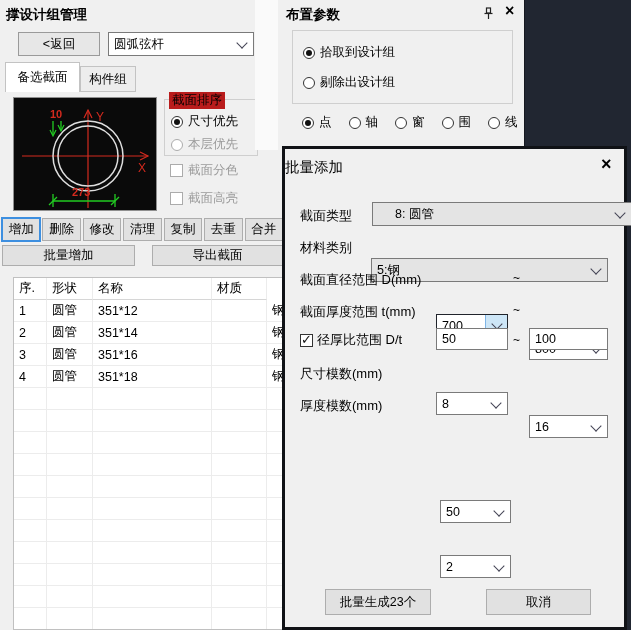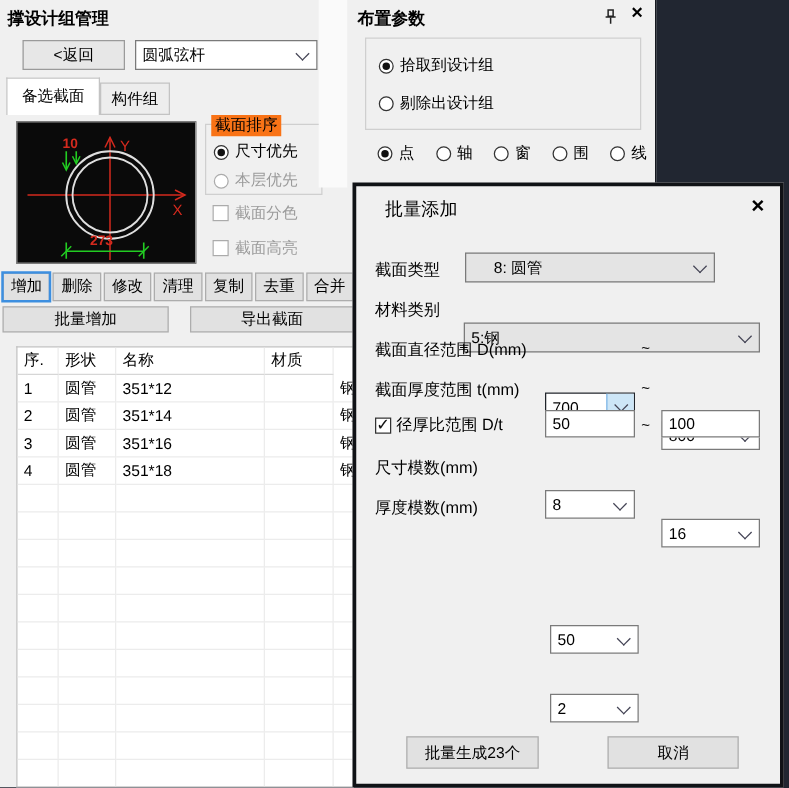--- a/index.html
+++ b/index.html
@@ -41,21 +41,21 @@
   .combo.focused .chev-btn .chev{position:static;margin:0 0 3px 0;}
   .pad20{padding-left:22px;}
 
   .tab{border:1px solid #c3c3c3;display:flex;align-items:center;justify-content:center;font-size:12.5px;}
   .tab.active{background:#ffffff;border-bottom:none;z-index:2;text-align:center;}
   .tab.inactive{background:#ededed;}
 
   .preview{background:#0a0a0a;border:1px solid #8f8f8f;}
 
   .groupbox{border:1px solid #cfcfcf;text-align:center;}
-  .group-label{position:absolute;top:-8px;left:4px;background:#f97316;padding:0 3px;font-size:12.5px;}
+  .group-label{position:absolute;top:-8px;left:4px;background:#b91c1c;padding:0 3px;font-size:12.5px;}
 
   .radio{width:12px;height:12px;border:1px solid #333;border-radius:50%;background:#fff;
     display:inline-block;position:relative;flex:none;box-sizing:border-box;}
   .radio.sel::after{content:"";position:absolute;left:2px;top:2px;width:6px;height:6px;border-radius:50%;background:#111;}
   .radio.dis{border-color:#ababab;}
   .opt{display:flex;align-items:center;gap:5px;font-size:12.5px;white-space:nowrap;}
   .opt.dis{color:#9b9b9b;}
 
   .cb{width:13px;height:13px;border:1px solid #333;background:#fff;display:inline-block;
       position:relative;flex:none;box-sizing:border-box;}
@@ -69,21 +69,21 @@
     display:flex;align-items:center;padding-left:5px;font-size:12.5px;overflow:hidden;white-space:nowrap;}
   .trow.head .td{border-bottom:1px solid #d6d6d6;}
 
   
   .layout-panel{left:278px;top:0;width:247px;height:150px;background:#f0f0f0;border-right:1px solid #15181f;}
   .lay-title{left:8px;top:6px;font-weight:bold;font-size:13.5px;}
   .close-x{font-size:16px;font-weight:600;line-height:14px;cursor:pointer;}
 
   
   .dialog{left:282px;top:146px;width:345px;height:484px;background:#f0f0f0;border:3px solid #101216;}
-  .dlg-title{left:23px;top:9px;font-size:14.5px;}
+  .dlg-title{left:0;top:9px;font-size:14.5px;}
   .dlg-label{font-size:13px;white-space:nowrap;display:flex;align-items:center;gap:4px;}
   .tin{background:#fff;border:1px solid #7a7a7a;display:flex;align-items:center;
        padding-left:5px;font-size:12.5px;box-sizing:border-box;}
   .tilde{font-size:12px;}
 </style>
 </head>
 <body>
 
 <div class="abs left-panel">
 
@@ -328,21 +328,21 @@
       <span>线</span>
     </div>
   </div>
 </div>
 
 <div class="abs dialog">
   <div class="abs dlg-title">批量添加</div>
   <div class="abs close-x" style="left:316px;top:8px;font-size:18px;">×</div>
 
   <div class="abs dlg-label" style="left:15px;top:58px;">截面类型</div>
-  <div class="abs combo gray pad20" style="left:87px;top:53px;width:200px;height:24px;">
+  <div class="abs combo gray pad20" style="left:87px;top:53px;width:260px;height:24px;">
     <span>8: 圆管</span>
     <span class="chev"></span>
   </div>
 
   <div class="abs dlg-label" style="left:15px;top:90px;">材料类别</div>
   <div class="abs combo gray" style="left:86px;top:85px;width:237px;height:24px;">
     <span>5:钢</span>
     <span class="chev"></span>
   </div>
 

